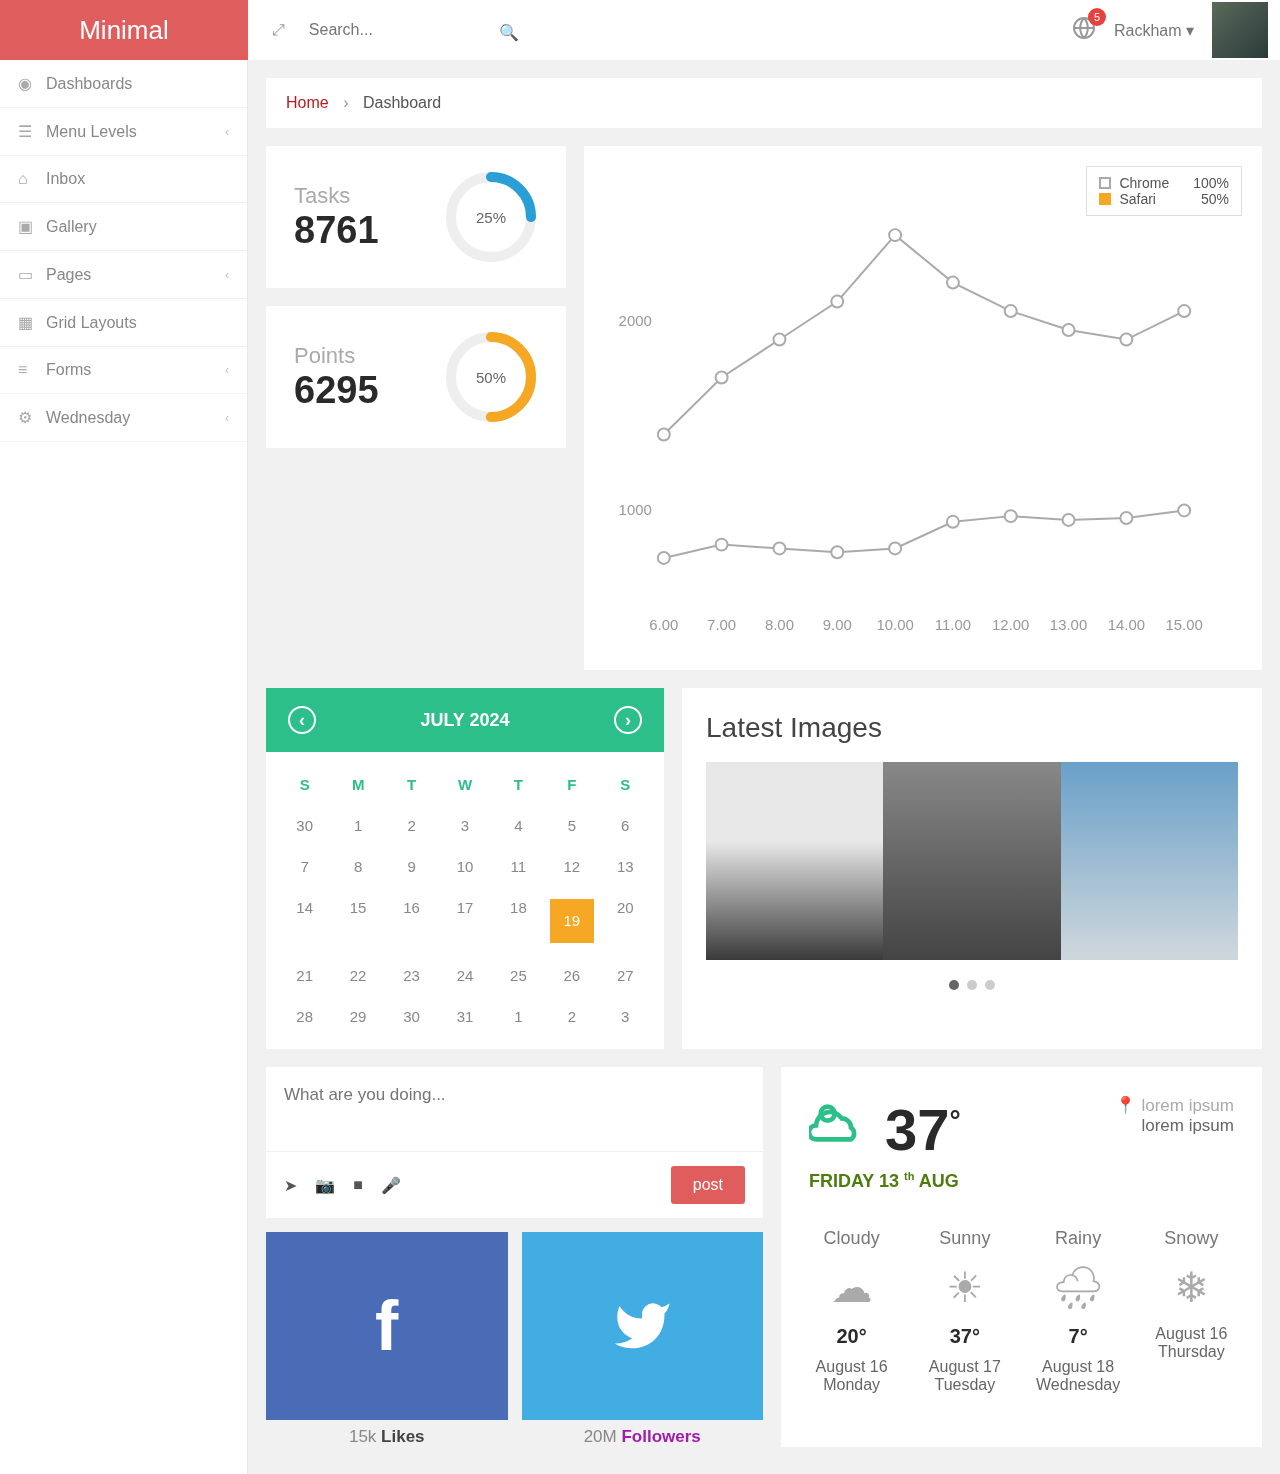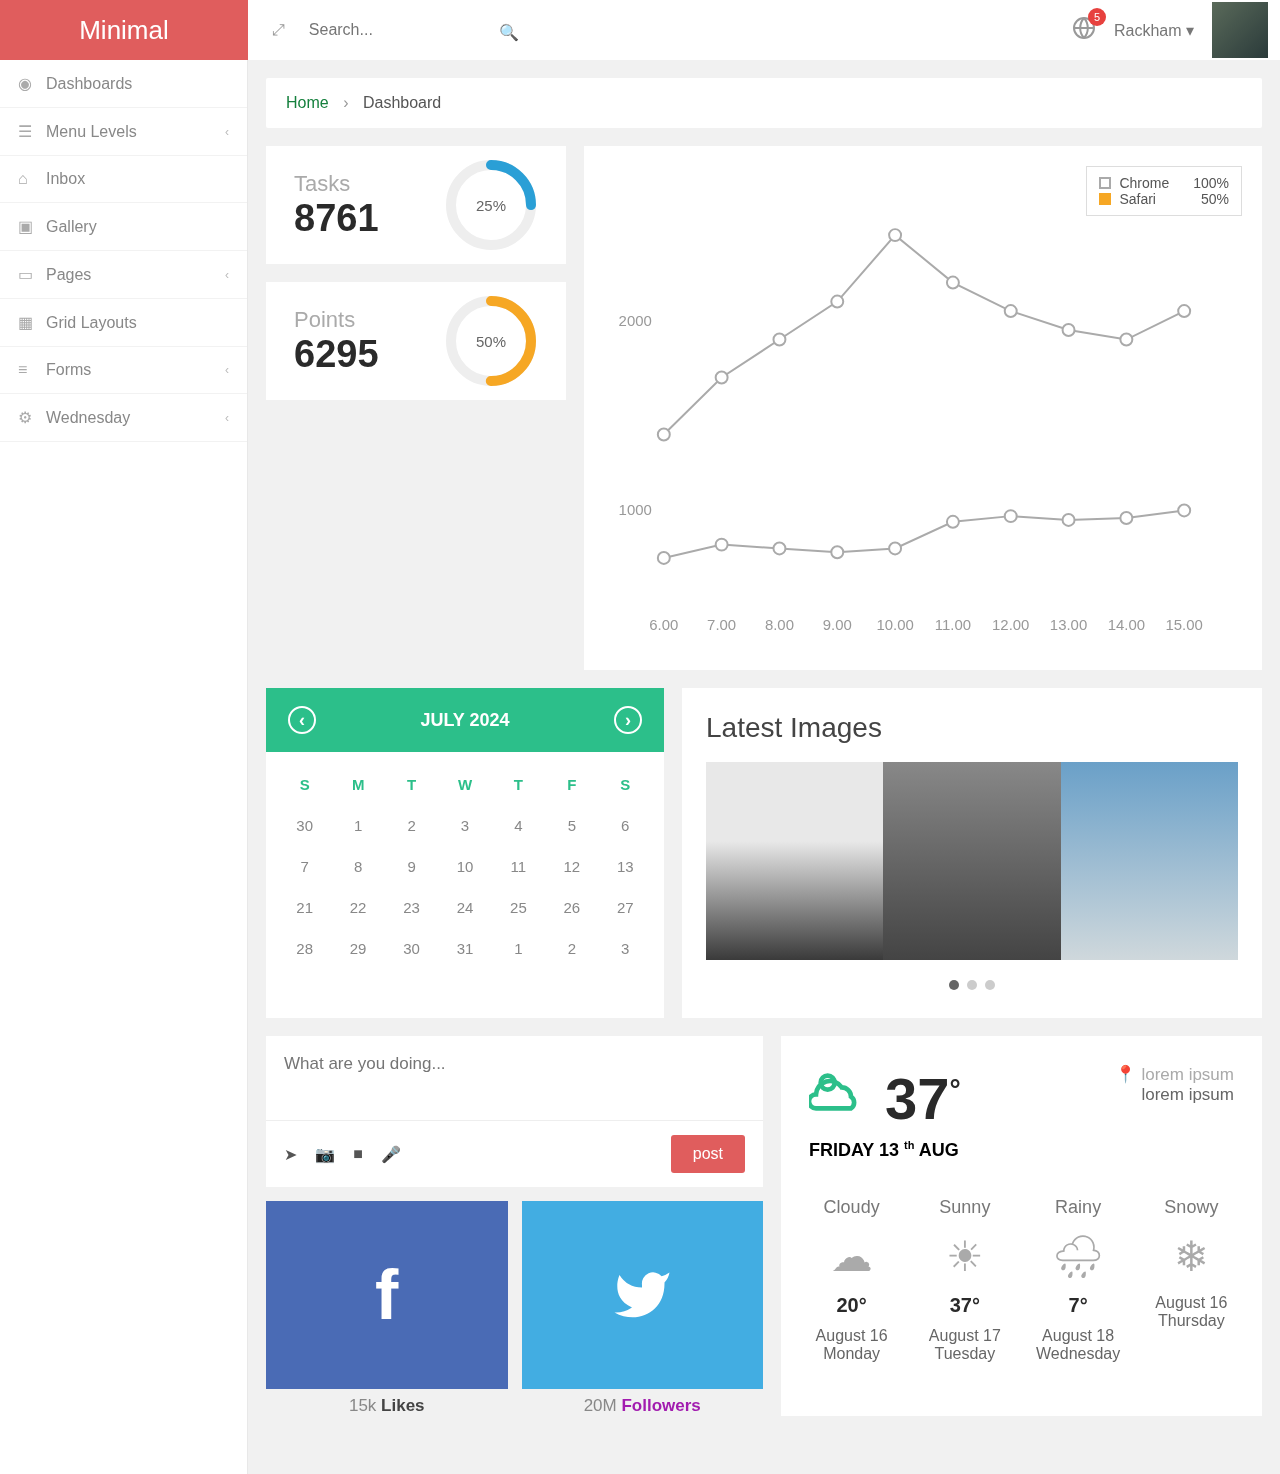--- a/index.html
+++ b/index.html
@@ -15,25 +15,25 @@
 .badge { position: absolute; top: -8px; right: -10px; background: #e7413e; color: #fff; border-radius: 50%; width: 18px; height: 18px; font-size: 11px; display: flex; align-items: center; justify-content: center; }
 .username { color: #777; font-size: 16px; }
 .avatar { width: 56px; height: 56px; background: linear-gradient(135deg,#5a6a5a,#2a3a3a); }
 .layout { display: flex; }
 .sidebar { width: 248px; background: #fff; border-right: 1px solid #e8e8e8; min-height: 1780px; }
 .side-item { display: flex; align-items: center; padding: 14px 18px; color: #888; font-size: 16px; border-bottom: 1px solid #f2f2f2; cursor: pointer; position: relative; }
 .side-item .si-icon { width: 28px; color: #aaa; }
 .side-item .chev { position: absolute; right: 18px; color: #bbb; font-size: 12px; }
 .main { flex: 1; padding: 18px; }
 .crumb { background: #fff; border-radius: 2px; padding: 16px 20px; margin-bottom: 18px; font-size: 16px; }
-.crumb .home { color: #15803d; }
+.crumb .home { color: #b91c1c; }
 .crumb .sep { color: #999; margin: 0 10px; }
 .row { display: flex; gap: 18px; margin-bottom: 18px; }
 .statcol { width: 300px; display: flex; flex-direction: column; gap: 18px; }
-.stat { background: #fff; padding: 12px 28px; display: flex; align-items: center; justify-content: space-between; }
+.stat { background: #fff; padding: 24px 28px; display: flex; align-items: center; justify-content: space-between; }
 .stat .stl { font-size: 22px; color: #aaa; font-weight: 300; }
 .stat .stn { font-size: 38px; font-weight: 700; color: #2a2a2a; }
 .donut { position: relative; width: 94px; height: 94px; }
 .donut .pct { position: absolute; top: 0; left: 0; width: 100%; height: 100%; display: flex; align-items: center; justify-content: center; font-size: 15px; color: #666; }
 .chartcard { flex: 1; background: #fff; padding: 20px; position: relative; }
 .legend { position: absolute; top: 20px; right: 20px; border: 1px solid #ddd; padding: 8px 12px; font-size: 14px; background: #fff; }
 .legend .lr { display: flex; align-items: center; gap: 8px; justify-content: space-between; }
 .legend .sw { width: 12px; height: 12px; border: 2px solid; }
 .calendar { width: 398px; background: #fff; }
 .calhead { background: #2cbf8a; color: #fff; display: flex; align-items: center; justify-content: space-between; padding: 18px 22px; font-size: 18px; font-weight: 600; }
@@ -63,21 +63,21 @@
 .social.fb { background: #4a6bb5; }
 .social.tw { background: #42ade2; }
 .socstats { display: flex; gap: 14px; margin-top: 7px; }
 .socstat { flex: 1; text-align: center; font-size: 17px; color: #888; }
 .weather { flex: 1; background: #fff; padding: 28px; }
 .wtop { display: flex; align-items: flex-start; gap: 20px; }
 .wicon { color: #2cbf8a; font-size: 56px; }
 .wtemp { font-size: 58px; font-weight: 700; color: #2a2a2a; }
 .wtemp sup { font-size: 28px; }
 .wloc { margin-left: auto; text-align: right; color: #aaa; font-size: 17px; }
-.wdate { color: #000000; font-size: 18px; font-weight: 600; margin-top: 6px; }
+.wdate { color: #4d7c0f; font-size: 18px; font-weight: 600; margin-top: 6px; }
 .wdate sup { font-size: 11px; }
 .wgrid { display: flex; gap: 28px; margin-top: 36px; }
 .wday { flex: 1; text-align: center; }
 .wday .cond { color: #777; font-size: 18px; margin-bottom: 10px; }
 .wday .wcicon { font-size: 42px; color: #aaa; height: 56px; display: flex; align-items: center; justify-content: center; }
 .wday .temp { font-size: 20px; font-weight: 700; color: #2a2a2a; margin: 10px 0; }
 .wday .dt { font-size: 16px; color: #666; }
 .mainwrap { position: relative; }
 svg.linechart { width: 100%; height: 480px; }
 </style>
@@ -259,20 +259,29 @@
             <div class="calrow">
               <div class="calcell "><span>7</span></div>
               <div class="calcell "><span>8</span></div>
               <div class="calcell "><span>9</span></div>
               <div class="calcell "><span>10</span></div>
               <div class="calcell "><span>11</span></div>
               <div class="calcell "><span>12</span></div>
               <div class="calcell "><span>13</span></div>
             </div>
             <div class="calrow">
+              <div class="calcell "><span>14</span></div>
+              <div class="calcell "><span>15</span></div>
+              <div class="calcell "><span>16</span></div>
+              <div class="calcell "><span>17</span></div>
+              <div class="calcell "><span>18</span></div>
+              <div class="calcell today"><span>19</span></div>
+              <div class="calcell "><span>20</span></div>
+            </div>
+            <div class="calrow">
               <div class="calcell "><span>21</span></div>
               <div class="calcell "><span>22</span></div>
               <div class="calcell "><span>23</span></div>
               <div class="calcell "><span>24</span></div>
               <div class="calcell "><span>25</span></div>
               <div class="calcell "><span>26</span></div>
               <div class="calcell "><span>27</span></div>
             </div>
             <div class="calrow">
               <div class="calcell "><span>28</span></div>

